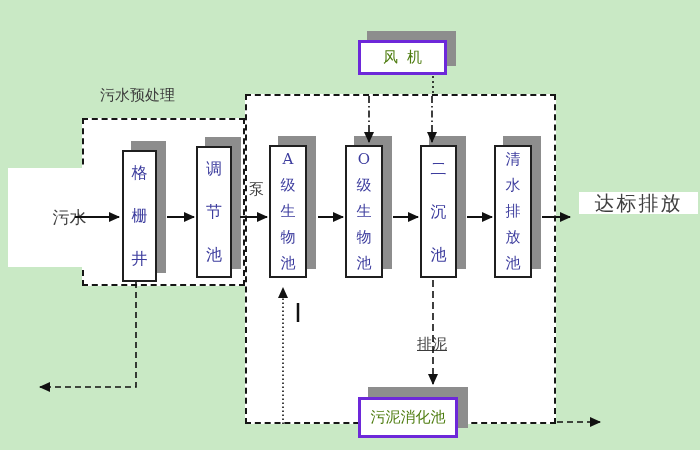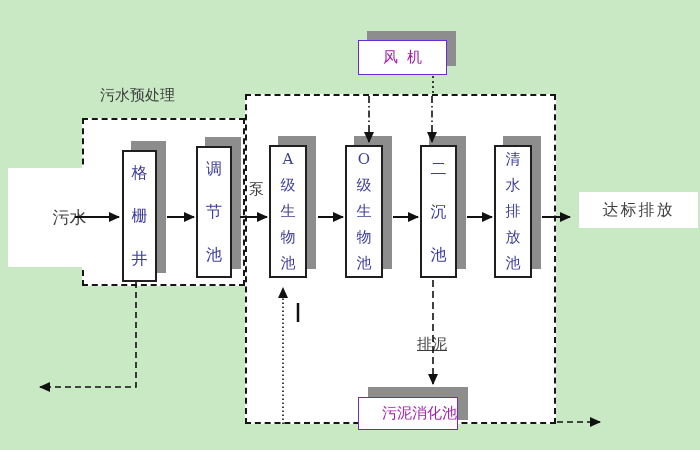--- a/index.html
+++ b/index.html
@@ -27,45 +27,45 @@
   .tank5 .vtext{font-size:15px;}
   
   .plain{
     position:absolute;background:#ffffff;z-index:2;
     display:flex;align-items:center;justify-content:center;
     color:#3f3f3f;font-size:17px;
   }
   
   .hardbox{
     position:absolute;background:#ffffff;
-    border:1px solid #6d28d9;box-sizing:border-box;
+    border:3px solid #6d28d9;box-sizing:border-box;
     box-shadow:9px -9px 0 0 #8d8d8d;z-index:3;
     display:flex;align-items:center;justify-content:center;
-    color:#a21caf;font-size:15px;
+    color:#4d7c0f;font-size:15px;
   }
   .lbl{
     position:absolute;color:#3c3c3c;font-size:16px;
     line-height:1.1;white-space:nowrap;z-index:4;text-align:center;
   }
   svg.overlay{position:absolute;left:0;top:0;z-index:5;}
 </style>
 </head>
 <body>
 
 <div class="canvas">
 
   <div class="lbl" style="left:100px;top:87px;font-size:15px;">污水预处理</div>
 
   <div class="zone" style="left:82px;top:118px;width:163px;height:168px;"></div>
   <div class="zone" style="left:245px;top:94px;width:311px;height:330px;"></div>
 
   <div class="plain" style="left:8px;top:168px;width:65px;height:99px;padding-left:29px;">
     <span>污水</span>
   </div>
-  <div class="plain" style="left:579px;top:192px;width:119px;height:36px;font-size:16px;letter-spacing:2px;text-align:center;">
+  <div class="plain" style="left:579px;top:192px;width:119px;height:22px;font-size:20px;letter-spacing:2px;text-align:center;">
     <span>达标排放</span>
   </div>
 
   <div class="tank" style="left:122px;top:150px;width:35px;height:132px;">
     <div class="vtext">
         <div>格</div>
         <div>栅</div>
         <div>井</div>
       </div>
   </div>
@@ -108,21 +108,21 @@
         <div>排</div>
         <div>放</div>
         <div>池</div>
       </div>
   </div>
 
   <div class="hardbox" style="left:358px;top:40px;width:89px;height:35px;letter-spacing:9px;text-indent:9px;">
     <span>风机</span>
   </div>
 
-  <div class="hardbox" style="left:358px;top:397px;width:100px;height:33px;box-shadow:10px -10px 0 0 #8d8d8d;justify-content:flex-end;">
+  <div class="hardbox" style="left:358px;top:397px;width:100px;height:41px;box-shadow:10px -10px 0 0 #8d8d8d;">
     <span>污泥消化池</span>
   </div>
 
   <div class="lbl" style="left:249px;top:181px;font-size:15px;">泵</div>
   <div class="lbl" style="left:417px;top:336px;font-size:15px;text-decoration:underline;">排泥</div>
   <div class="lbl" style="left:464px;top:397px;"></div>
 
   <svg class="overlay" width="700" height="450">
     <defs>
       <marker id="ah" markerUnits="userSpaceOnUse" markerWidth="11" markerHeight="10" refX="10" refY="5" orient="auto">

